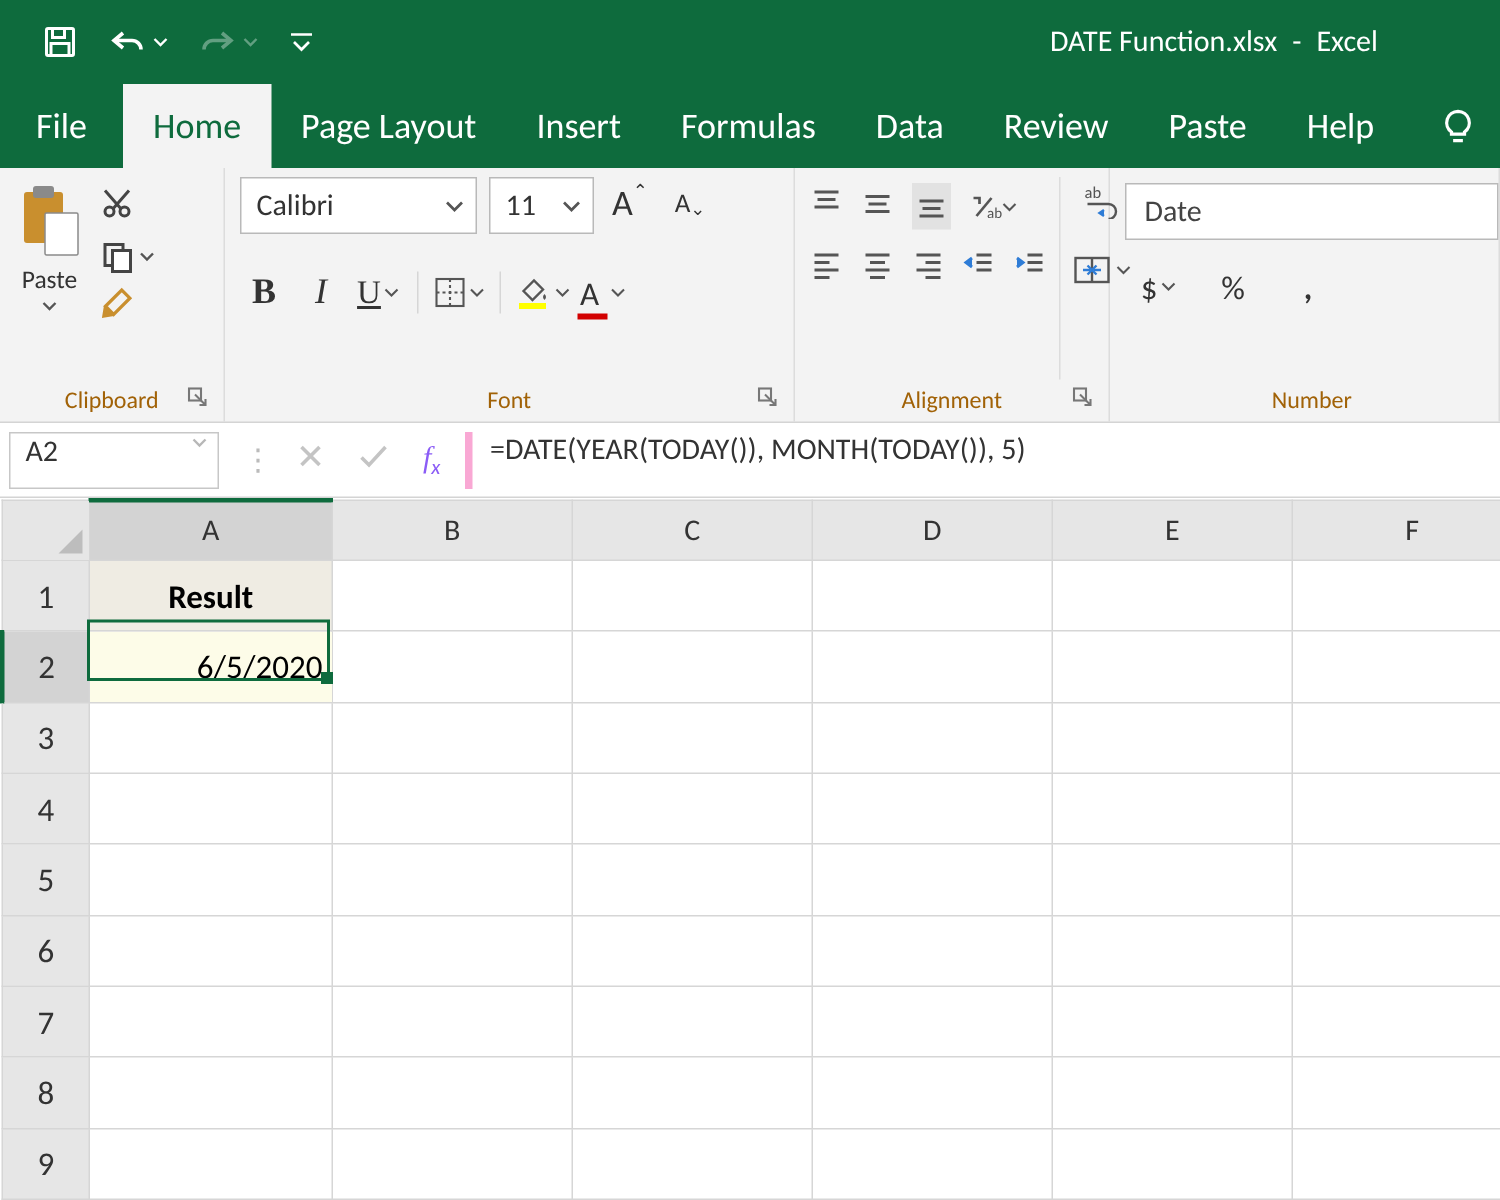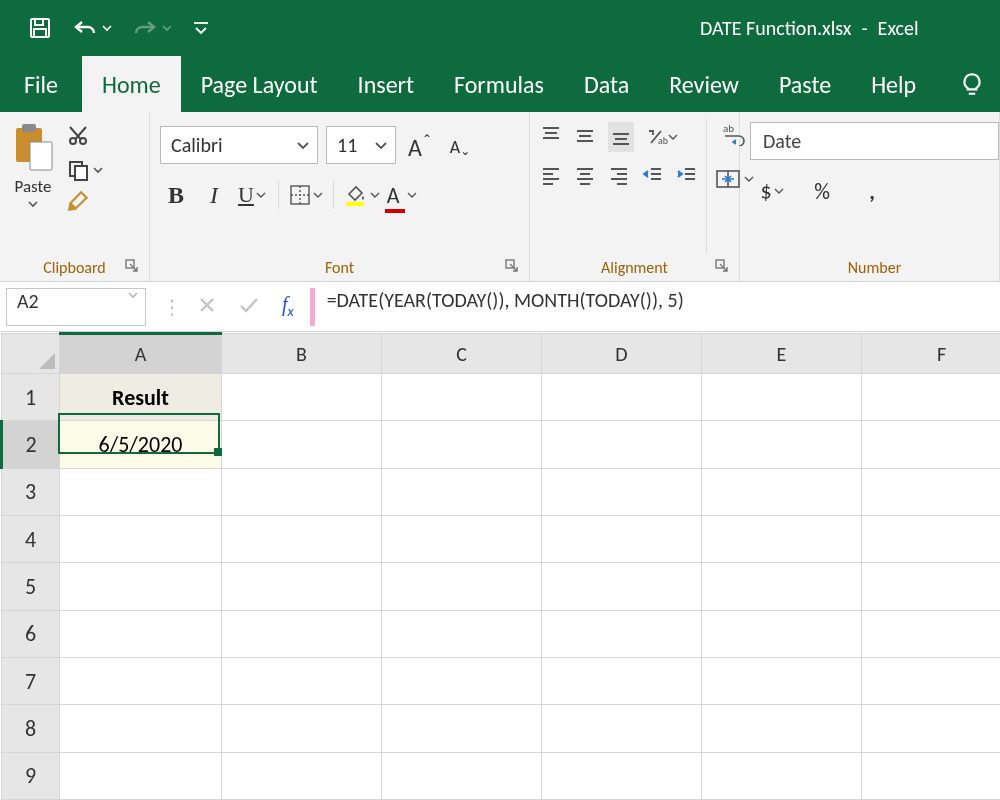--- a/index.html
+++ b/index.html
@@ -85,21 +85,21 @@
   }
 
   
   .grp-clipboard { width: 150px; }
   .paste-col { display: flex; flex-direction: column; align-items: center; justify-content: flex-start; gap: 2px; padding-top: 4px;}
   .paste-col .lbl { font-size: 17px; color: #333; }
   .clip-side { display: flex; flex-direction: column; gap: 6px; padding: 6px 0 0 10px; }
 
   
   .grp-font { width: 380px; }
-  .font-row1 { display: flex; align-items: flex-end; gap: 8px; height: 46px;}
+  .font-row1 { display: flex; align-items: flex-start; gap: 8px; height: 46px;}
   .font-row2 { display: flex; align-items: center; gap: 6px; height: 46px; margin-top: 8px;}
   .combo {
     height: 38px; background: #fff; border: 1px solid #b9b9b9;
     display: flex; align-items: center; padding: 0 6px 0 10px;
     font-size: 20px; color: #333;
   }
   .combo .caret { margin-left: auto; }
   .font-name { width: 158px; }
   .font-size { width: 70px; }
   .ribbon-btn {
@@ -140,21 +140,21 @@
     font-size: 20px;
     color: #333;
   }
   .namebox {
     width: 140px; height: 38px; border: 1px solid #c7c7c7;
     display: flex; align-items: flex-start; padding: 0 6px 0 10px;
     background: #fff;
   }
   .namebox .caret { margin-left: auto; opacity:.6;}
   .fx-btns { display:flex; align-items:center; gap: 22px; color:#bdbdbd; }
-  .fx-label { font-style: italic; font-family: "Times New Roman", serif; font-size: 20px; color:#1d4ed8; }
+  .fx-label { font-style: italic; font-family: "Times New Roman", serif; font-size: 20px; color:#8b5cf6; }
   .formula-input {
     flex: 1; height: 38px; border-left: 5px solid #f9a8d4;
     display: flex; align-items: flex-start; padding: 0 12px;
     font-size: 20px;
   }
 
   
   .sheet { display: flex; height: calc(800px - 56px - 56px - 170px - 50px); }
 
   table.grid { border-collapse: collapse; width: 100%; table-layout: fixed; }
@@ -167,21 +167,21 @@
   .grid thead th.col  { width: 160px; }
   .grid tbody th {
     width: 58px; background: #e6e6e6; font-weight: normal; font-size: 22px; color:#333;
     text-align: center;
   }
   .grid tbody th.active { background: #d3d3d3; border-left: 3px solid #0e6b3d; }
   .grid thead th.active { background: #d3d3d3; border-top: 3px solid #0e6b3d; }
   .grid tbody td { height: 40px; background: #fff; font-size: 22px; padding: 0 6px; }
 
   .cell-header { font-weight: 700; text-align: center; background: #efece3 !important; }
-  .cell-A2 { text-align: center; background: #fdfce8 !important; position: relative; }
+  .cell-A2 { text-align: right; background: #fdfce8 !important; position: relative; }
 
   .selection {
     position: absolute;
     border: 2px solid #0e6b3d;
     pointer-events: none;
     left: 58px; top: 40px; 
   }
   .selection .handle {
     position: absolute; right: -4px; bottom: -4px;
     width: 8px; height: 8px; background: #0e6b3d;

